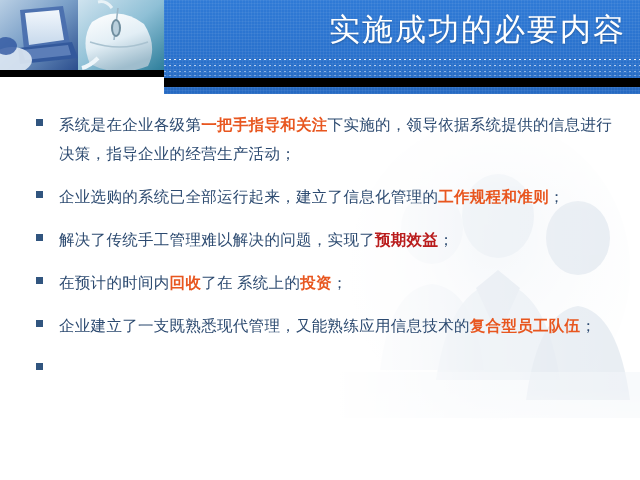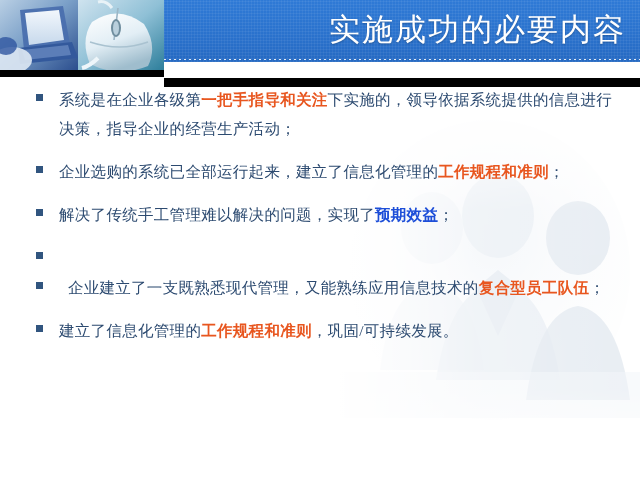--- a/index.html
+++ b/index.html
@@ -53,21 +53,21 @@
     position: absolute;
     left: 0; top: 70px;
     width: 164px; height: 7px;
     background: #000000;
   }
 
   
   .banner {
     position: absolute;
     left: 164px; top: 0;
-    width: 476px; height: 62px;
+    width: 476px; height: 94px;
     background: #2a72cd;
     background-image:
       linear-gradient(180deg, #2f7ad6 0%, #2a72cd 55%, #2569c2 100%);
     overflow: hidden;
   }
   
   .banner-texture {
     position: absolute;
     left: 0; top: 0; right: 0; bottom: 0;
     background-image:
@@ -104,21 +104,21 @@
   .banner-black-bar {
     position: absolute;
     left: 164px; top: 78px;
     width: 476px; height: 9px;
     background: #000000;
   }
 
   
   #bullets {
     position: absolute;
-    left: 0; top: 85px;
+    left: 0; top: 110px;
     width: 628px;
   }
   .bullet-row {
     display: flex;
     align-items: flex-start;
     margin-bottom: 14px;
     padding-left: 36px;
     padding-right: 14px;
   }
   .bullet-marker {
@@ -267,28 +267,28 @@
       <div class="bullet-row">
         <span class="bullet-marker" style="background: rgb(49, 85, 127);"></span>
         <div class="bullet-text" style="color: rgb(44, 74, 112);"><span>系统是在企业各级第</span><span class="hl" style="color: rgb(232, 86, 31);">一把手指导和关注</span><span>下实施的，领导依据系统提供的信息进行决策，指导企业的经营生产活动；</span></div>
       </div>
       <div class="bullet-row">
         <span class="bullet-marker" style="background: rgb(49, 85, 127);"></span>
         <div class="bullet-text" style="color: rgb(44, 74, 112);"><span>企业选购的系统已全部运行起来，建立了信息化管理的</span><span class="hl" style="color: rgb(232, 86, 31);">工作规程和准则</span><span>；</span></div>
       </div>
       <div class="bullet-row">
         <span class="bullet-marker" style="background: rgb(49, 85, 127);"></span>
-        <div class="bullet-text" style="color: rgb(44, 74, 112);"><span>解决了传统手工管理难以解决的问题，实现了</span><span class="hl" style="color: #1d4ed8;">预期效益</span><span>；</span></div>
-      </div>
-      <div class="bullet-row">
-        <span class="bullet-marker" style="background: rgb(49, 85, 127);"></span>
-      </div>
-      <div class="bullet-row">
-        <span class="bullet-marker" style="background: rgb(49, 85, 127);"></span>
-        <div class="bullet-text" style="color: rgb(44, 74, 112); text-align: center;"><span>企业建立了一支既熟悉现代管理，又能熟练应用信息技术的</span><span class="hl" style="color: rgb(232, 86, 31);">复合型员工队伍</span><span>；</span></div>
-      </div>
-      <div class="bullet-row">
-        <span class="bullet-marker" style="background: rgb(49, 85, 127);"></span>
-        <div class="bullet-text" style="color: rgb(44, 74, 112);"><span>建立了信息化管理的</span><span class="hl" style="color: rgb(232, 86, 31);">工作规程和准则</span><span>，巩固/可持续发展。</span></div>
+        <div class="bullet-text" style="color: rgb(44, 74, 112);"><span>解决了传统手工管理难以解决的问题，实现了</span><span class="hl" style="color: #b91c1c;">预期效益</span><span>；</span></div>
+      </div>
+      <div class="bullet-row">
+        <span class="bullet-marker" style="background: rgb(49, 85, 127);"></span>
+        <div class="bullet-text" style="color: rgb(44, 74, 112);"><span>在预计的时间内</span><span class="hl" style="color: rgb(232, 86, 31);">回收</span><span>了在 系统上的</span><span class="hl" style="color: rgb(232, 86, 31);">投资</span><span>；</span></div>
+      </div>
+      <div class="bullet-row">
+        <span class="bullet-marker" style="background: rgb(49, 85, 127);"></span>
+        <div class="bullet-text" style="color: rgb(44, 74, 112);"><span>企业建立了一支既熟悉现代管理，又能熟练应用信息技术的</span><span class="hl" style="color: rgb(232, 86, 31);">复合型员工队伍</span><span>；</span></div>
+      </div>
+      <div class="bullet-row">
+        <span class="bullet-marker" style="background: rgb(49, 85, 127);"></span>
       </div>
     </div>
 
 </div>
 
 </body></html>

